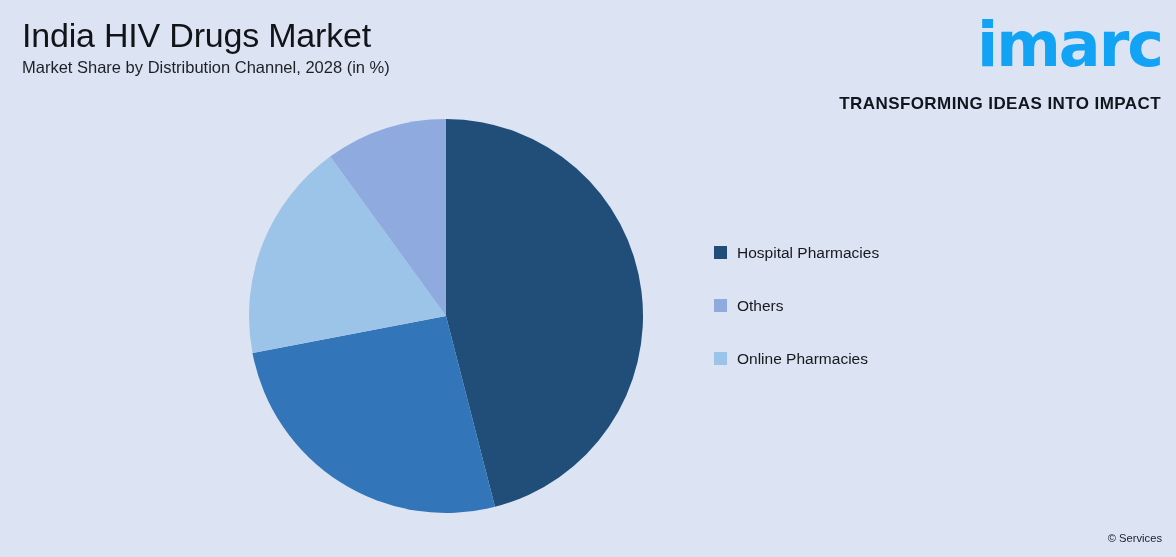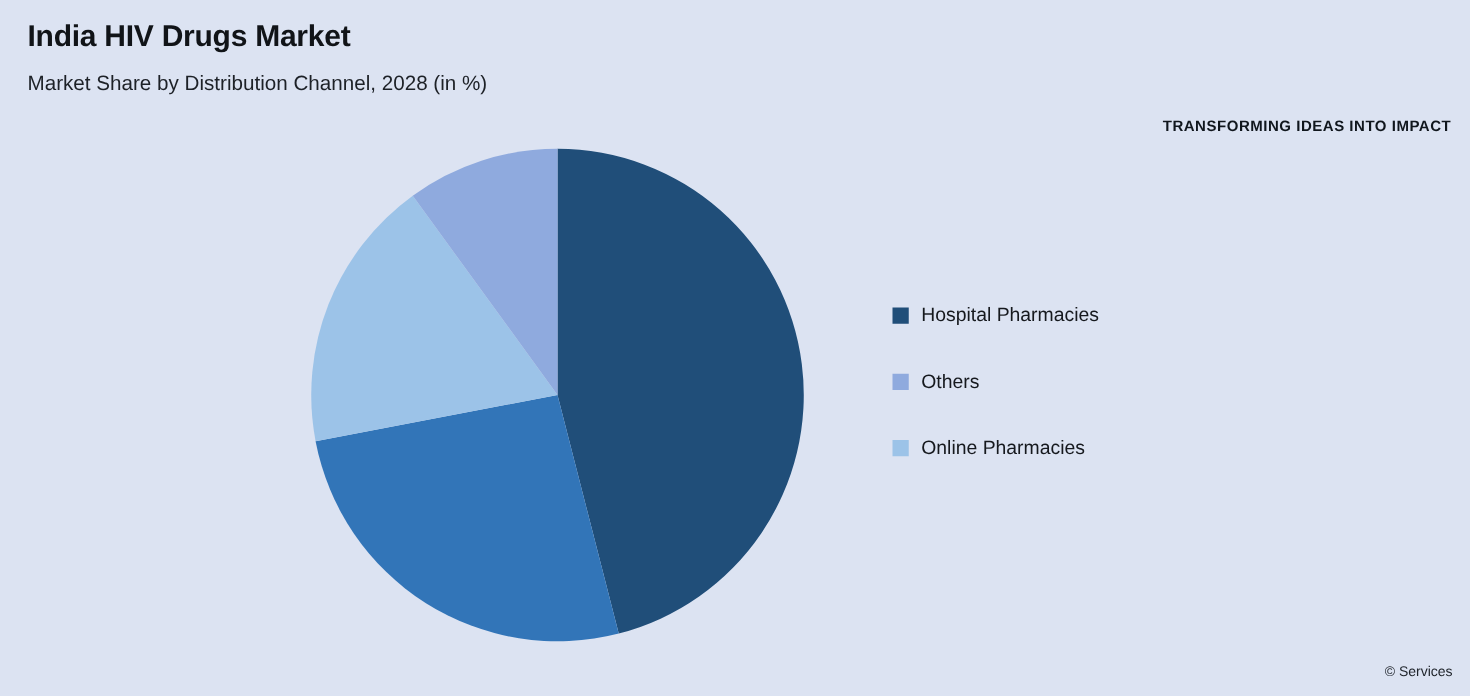--- a/index.html
+++ b/index.html
@@ -13,22 +13,22 @@
     font-family: "Liberation Sans", sans-serif;
     overflow: hidden;
     position: relative;
   }
 
   
   #chart-title {
     position: absolute;
     left: 22px;
     top: 16px;
-    font-size: 24px;
-    font-weight: bold;
+    font-size: 34px;
+    font-weight: normal;
     color: #111418;
     letter-spacing: -0.2px;
     white-space: nowrap;
   }
   #chart-subtitle {
     position: absolute;
     left: 22px;
     top: 58px;
     font-size: 16.5px;
     font-weight: normal;
@@ -52,21 +52,21 @@
     font-weight: bold;
     color: #13A3F5;
     letter-spacing: -2px;
     line-height: 1;
     font-family: "DejaVu Sans", sans-serif;
   }
   #brand-tagline {
     position: absolute;
     right: 7px;
     top: 84px;
-    font-size: 12px;
+    font-size: 17px;
     font-weight: bold;
     color: #10161d;
     letter-spacing: 0.42px;
     white-space: nowrap;
     font-family: "Liberation Sans", sans-serif;
   }
 
   
   #pie-chart {
     position: absolute;
@@ -111,20 +111,21 @@
     line-height: 1.42;
   }
 </style>
 </head>
 <body>
 
 <div id="chart-title">India HIV Drugs Market</div>
 <div id="chart-subtitle">Market Share by Distribution Channel, 2028 (in %)</div>
 
 <div id="brand-logo">
+  <div id="brand-wordmark">imarc</div>
   <div id="brand-tagline">TRANSFORMING IDEAS INTO IMPACT</div>
 </div>
 
 <svg id="pie-chart" viewBox="0 0 400 400">
   <g id="pie-slices">
       <path d="M 200 200 L 200.00 1.00 A 199 199 0 0 1 249.49 392.75 Z" fill="#204E79"></path>
       <path d="M 200 200 L 249.49 392.75 A 199 199 0 0 1 4.52 237.29 Z" fill="#3275B8"></path>
       <path d="M 200 200 L 4.52 237.29 A 199 199 0 0 1 83.03 39.01 Z" fill="#9CC3E8"></path>
       <path d="M 200 200 L 83.03 39.01 A 199 199 0 0 1 200.00 1.00 Z" fill="#8FAADE"></path>
     </g>

